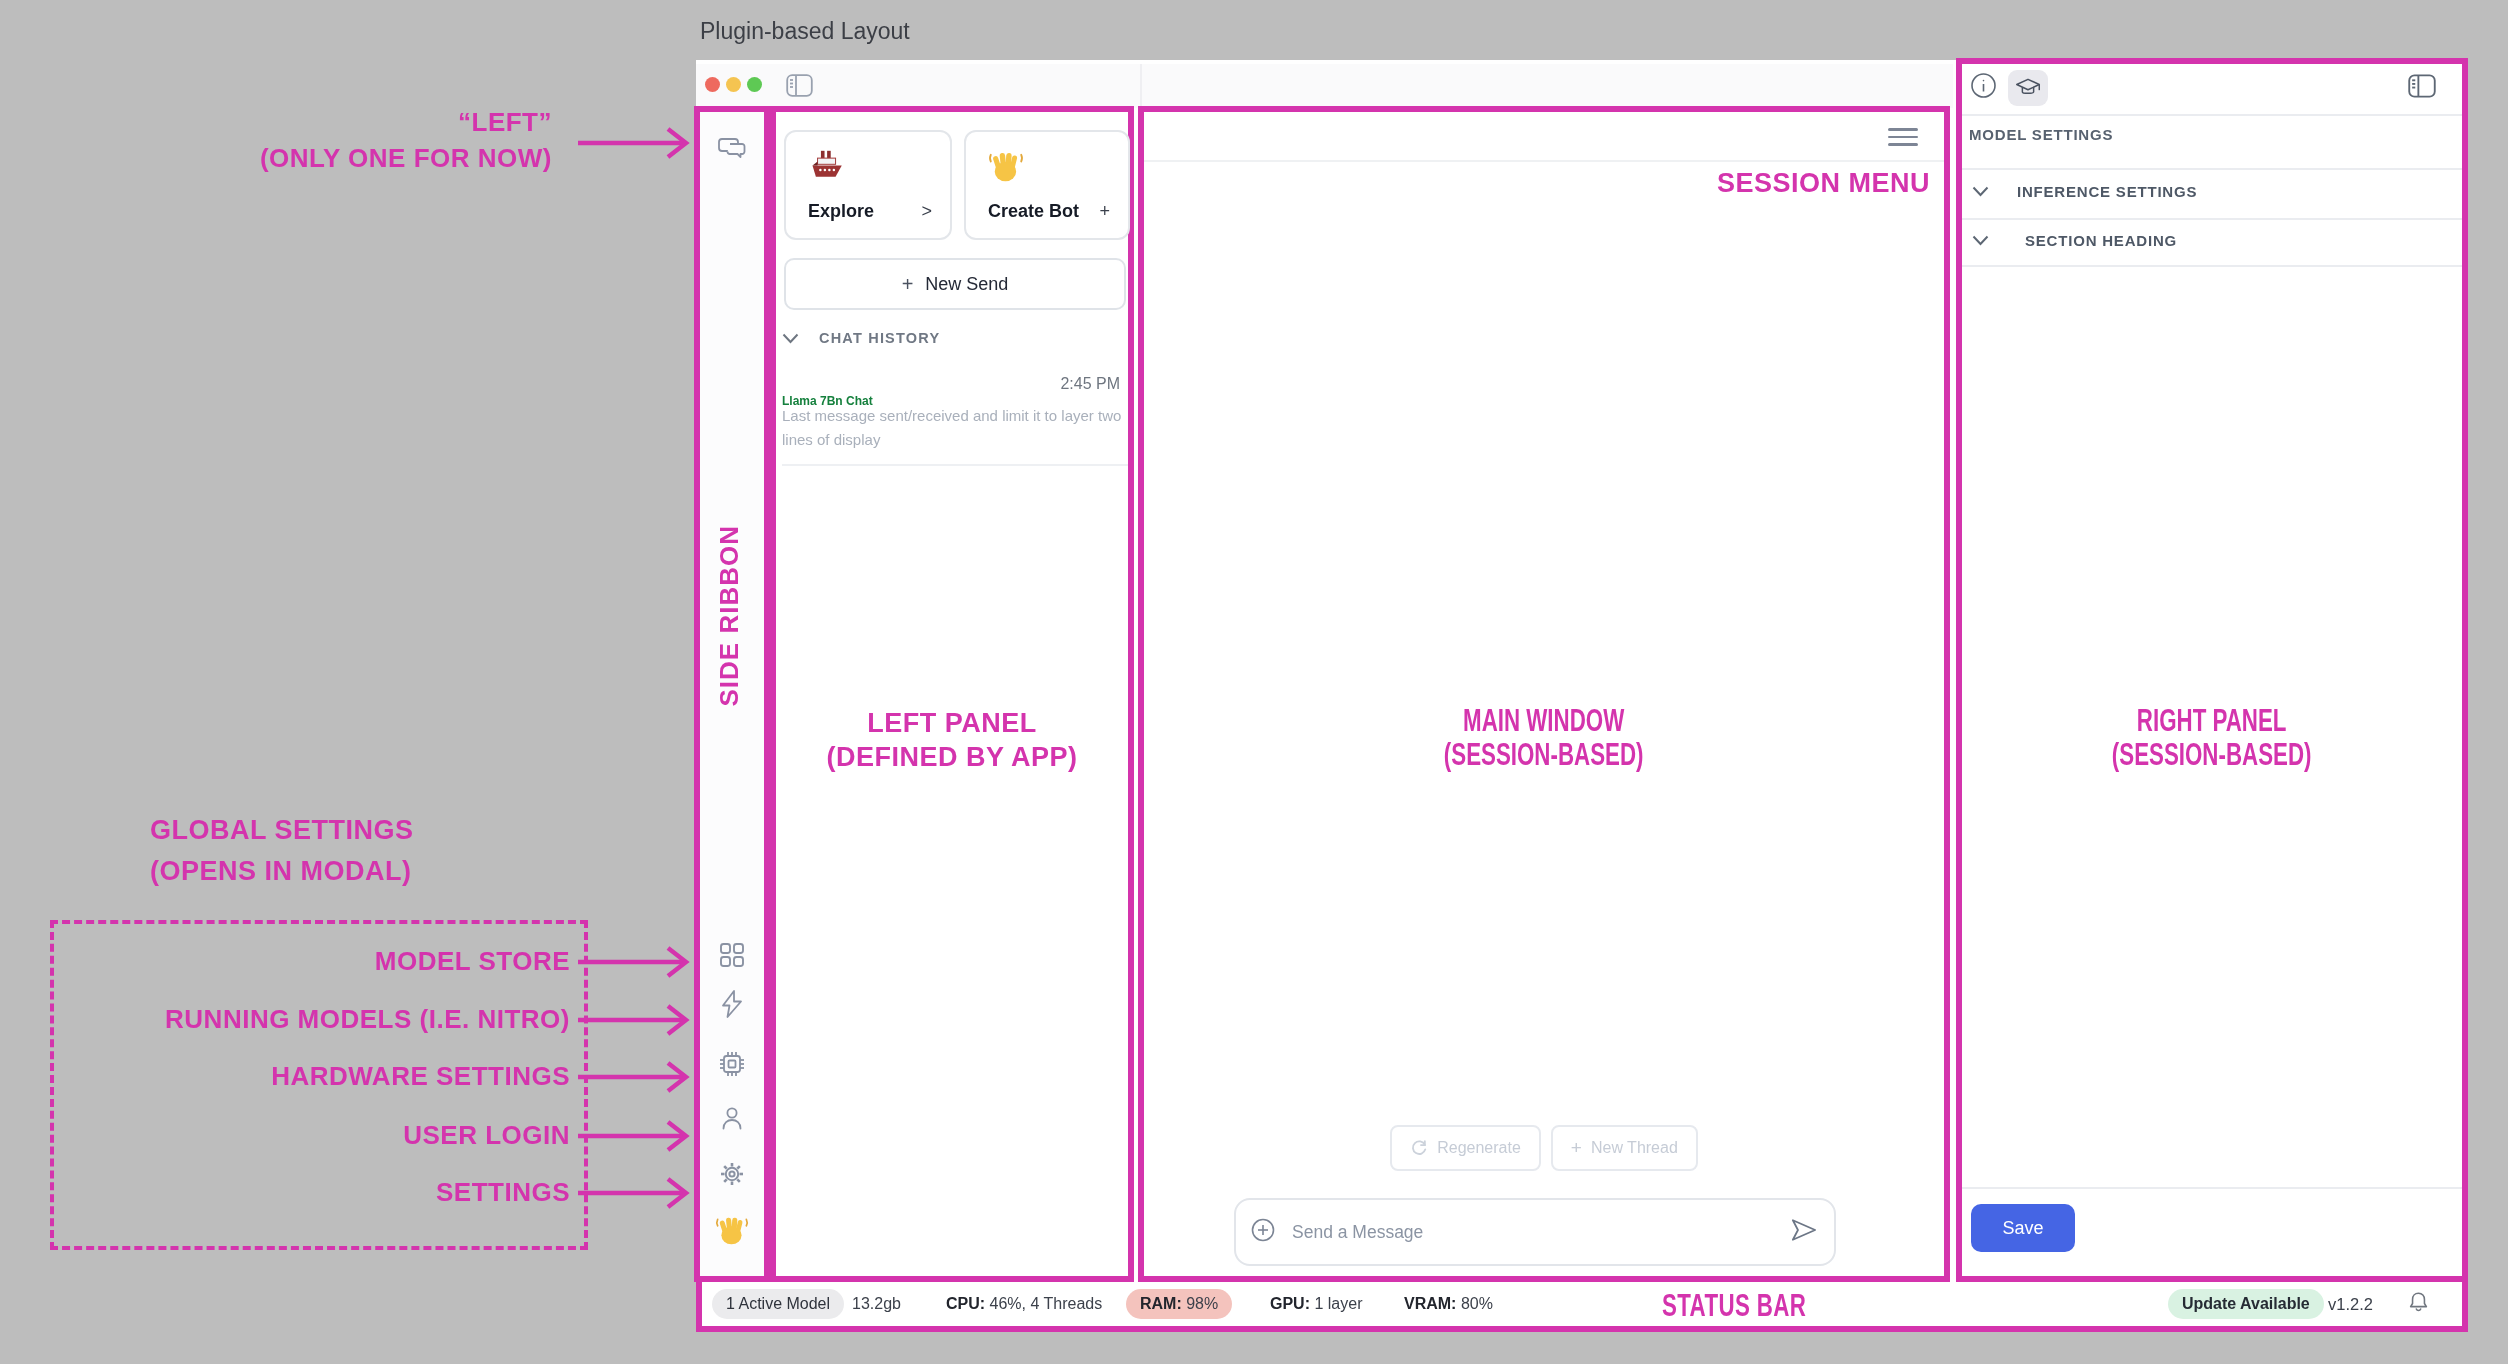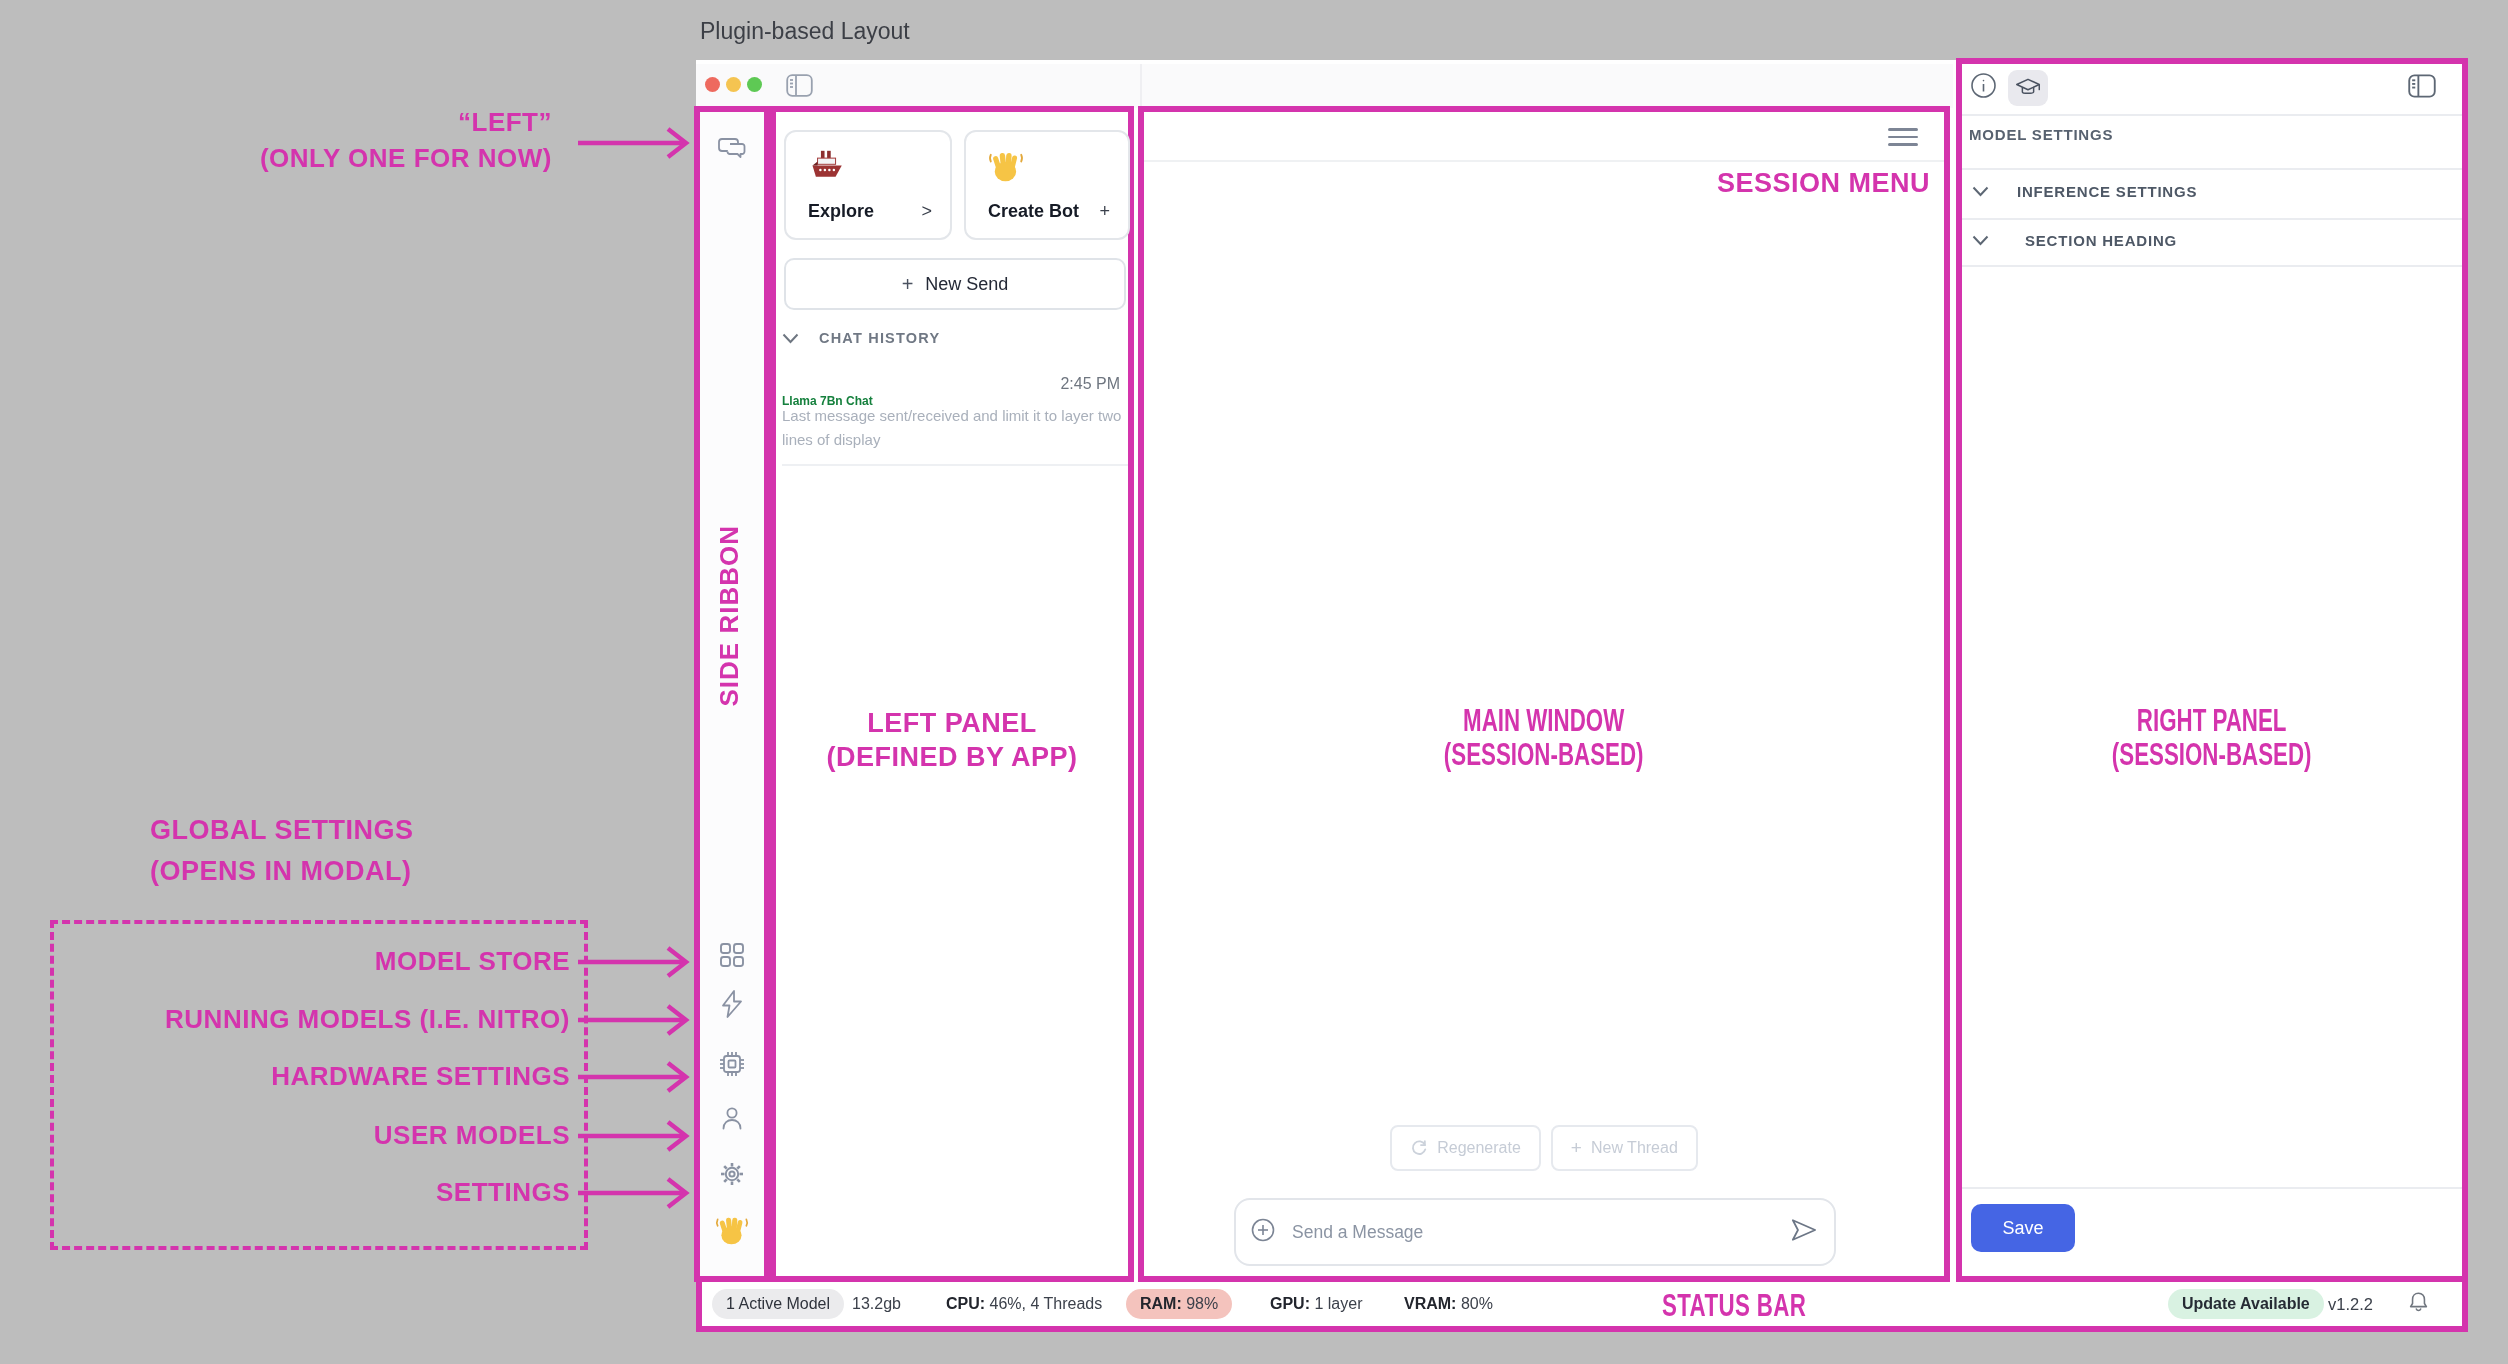--- a/index.html
+++ b/index.html
@@ -412,21 +412,21 @@
   <div class="abs anno global-note">
     <div>GLOBAL SETTINGS</div>
     <div>(OPENS IN MODAL)</div>
   </div>
 
   <div class="abs dashed-box"></div>
 
   <div class="abs anno g-label" style="top:946px;">MODEL STORE</div>
   <div class="abs anno g-label" style="top:1004px;">RUNNING MODELS (I.E. NITRO)</div>
   <div class="abs anno g-label" style="top:1061px;">HARDWARE SETTINGS</div>
-  <div class="abs anno g-label" style="top:1120px;">USER MODELS</div>
+  <div class="abs anno g-label" style="top:1120px;">USER LOGIN</div>
   <div class="abs anno g-label" style="top:1177px;">SETTINGS</div>
 
   <svg class="arrow-svg" style="left:576px;top:944px;" width="116" height="36" viewBox="0 0 116 36">
     <g stroke="#d434ad" stroke-width="4.5" fill="none">
         <line x1="2" y1="18" x2="108" y2="18"></line>
         <polyline points="92,4 110,18 92,32"></polyline>
       </g>
   </svg>
   <svg class="arrow-svg" style="left:576px;top:1002px;" width="116" height="36" viewBox="0 0 116 36">
     <g stroke="#d434ad" stroke-width="4.5" fill="none">

